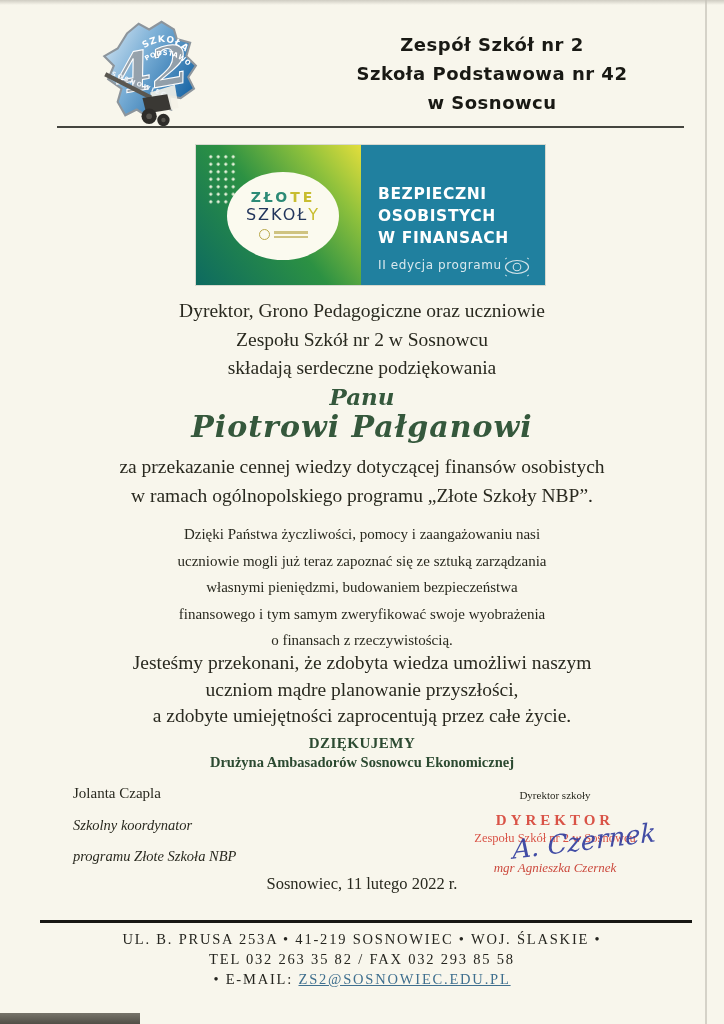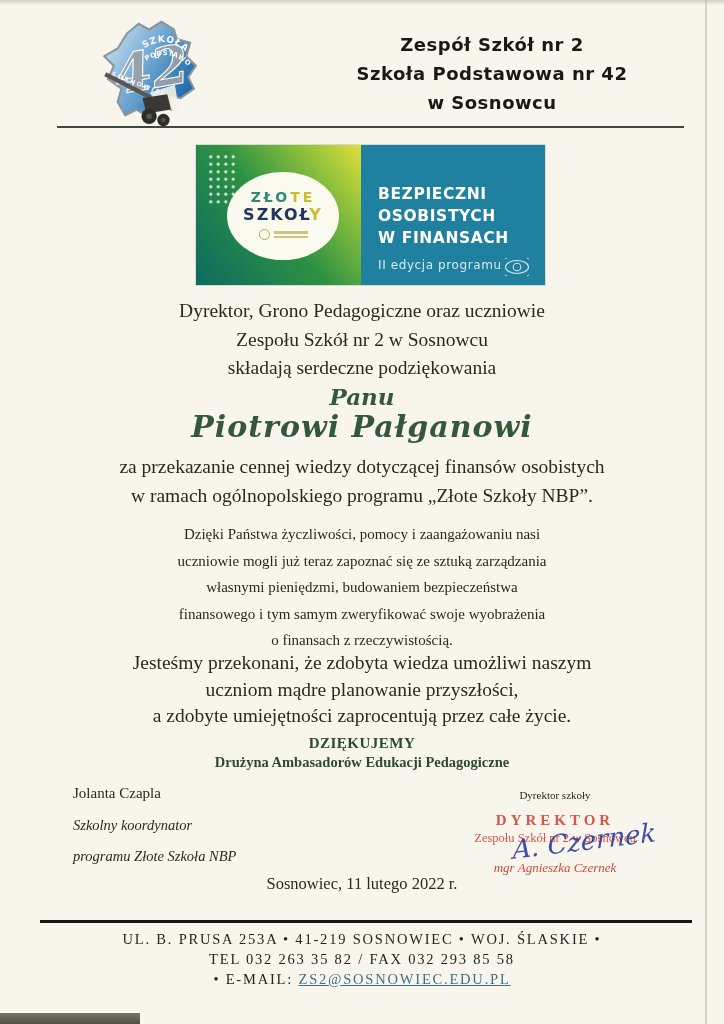--- a/index.html
+++ b/index.html
@@ -29,21 +29,21 @@
   .banner-left { position:relative; width:174px; height:140px;
     background:linear-gradient(52deg, #0d6a60 0%, #2c9143 48%, #8fc13c 78%, #e3de3c 100%); }
   .dots { position:absolute; left:11px; top:8px; width:31px; height:52px;
     background-image:radial-gradient(circle, rgba(242,248,228,.95) 1.3px, transparent 1.7px);
     background-size:7.5px 7.5px; }
   .oval { position:absolute; left:31px; top:27px; width:112px; height:88px;
     background:#fbfaef; border-radius:50%; text-align:center;
     font-family:"DejaVu Sans", sans-serif; }
   .zl1 { margin-top:17px; font-size:14px; font-weight:600; letter-spacing:3px; color:#2c8a76; }
   .zl1 .accent { color:#c8bd30; }
-  .zl2 { font-size:16px; font-weight:bold; letter-spacing:2px; color:#22355c; }
+  .zl2 { font-size:16px; font-weight:normal; letter-spacing:2px; color:#22355c; }
   .zl2 .accent { color:#c8bd30; }
   .nbp { margin-top:5px; display:flex; align-items:center; justify-content:center; gap:4px; }
   .nbp-circle { width:9px; height:9px; border:1.5px solid #b9a84a; border-radius:50%; display:inline-block; }
   .nbp-lines { display:inline-flex; flex-direction:column; gap:2px; }
   .nbp-lines i { display:block; width:34px; height:2.5px; background:#c4b565; opacity:.8; }
   .banner-right { position:relative; width:194px; height:140px; background:#20809f;
     font-family:"DejaVu Sans", sans-serif; color:#ffffff; }
   .br-title { margin-left:17px; font-size:15.5px; font-weight:bold; letter-spacing:.6px; line-height:22px; }
   .br-title:first-child { margin-top:38px; }
   .br-sub { margin-left:17px; margin-top:9px; font-size:12px; color:#d9e8ee; letter-spacing:.6px; }
@@ -177,21 +177,21 @@
     <div>o finansach z rzeczywistością.</div>
   </div>
 
   <div class="abs cline para2">
     <div>Jesteśmy przekonani, że zdobyta wiedza umożliwi naszym</div>
     <div>uczniom mądre planowanie przyszłości,</div>
     <div>a zdobyte umiejętności zaprocentują przez całe życie.</div>
   </div>
 
   <div class="abs cline thanks">DZIĘKUJEMY</div>
-  <div class="abs cline team">Drużyna Ambasadorów Edukacji Pedagogiczne</div>
+  <div class="abs cline team">Drużyna Ambasadorów Sosnowcu Ekonomicznej</div>
 
   <div class="abs sig-left">
     <div class="name">Jolanta Czapla</div>
     <div class="role">Szkolny koordynator</div>
     <div class="role">programu Złote Szkoła NBP</div>
   </div>
 
   <div class="abs sig-right-title">Dyrektor szkoły</div>
 
   <div class="abs stamp">

